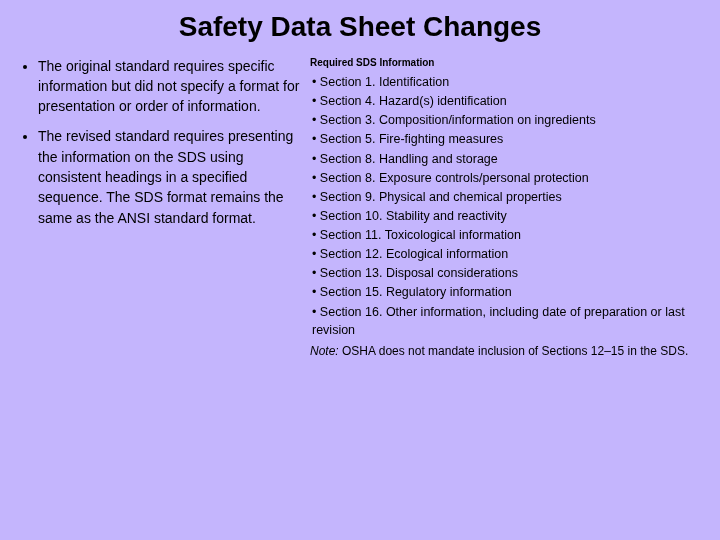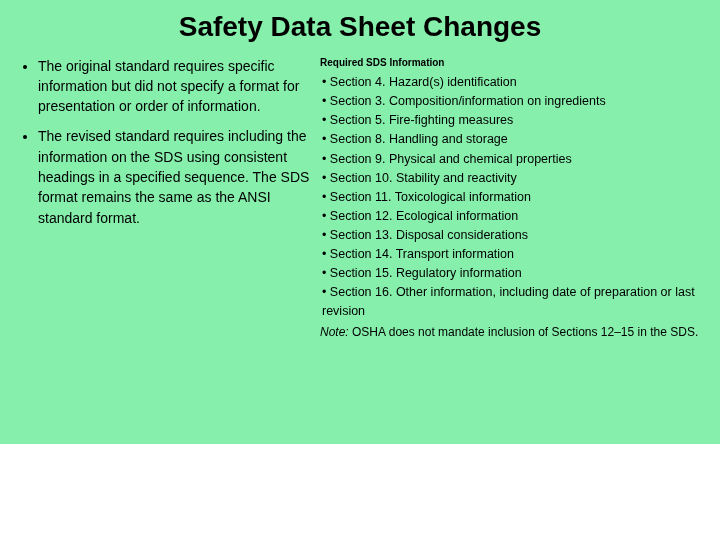--- a/index.html
+++ b/index.html
@@ -11,40 +11,40 @@
     body {
       width: 720px;
       height: 540px;
       background: #ffffff;
       font-family: Arial, sans-serif;
       overflow: hidden;
     }
 
     .page-container {
       width: 720px;
-      height: 444px;
-      background: #86efac;
+      height: 540px;
+      background: #c4b5fd;
       display: flex;
       flex-direction: column;
       padding: 10px 20px 10px 20px;
     }
 
     .title {
       text-align: center;
       font-size: 28px;
       font-weight: bold;
       color: #000000;
       margin-bottom: 12px;
       line-height: 1.2;
     }
 
     .content-area {
       display: flex;
       flex-direction: row;
-      gap: 10px;
+      gap: 0;
       flex: 1;
     }
 
     .left-column {
       width: 290px;
       flex-shrink: 0;
       font-size: 14px;
       color: #000000;
       line-height: 1.45;
     }
@@ -99,37 +99,38 @@
 <body>
 
 <div class="page-container">
   <h1 class="title">Safety Data Sheet Changes</h1>
 
   <div class="content-area">
 
     <div class="left-column">
       <ul>
         <li>The original standard requires specific information but did not specify a format for presentation or order of information.</li>
-        <li>The revised standard requires including the information on the SDS using consistent headings in a specified sequence. The SDS format remains the same as the ANSI standard format.</li>
+        <li>The revised standard requires presenting the information on the SDS using consistent headings in a specified sequence. The SDS format remains the same as the ANSI standard format.</li>
       </ul>
     </div>
 
     <div class="right-column">
       <div class="section-header">Required SDS Information</div>
       <ul class="section-list">
+      <li>Section 1.  Identification</li>
           <li>Section 4.  Hazard(s) identification</li>
           <li>Section 3.  Composition/information on ingredients</li>
           <li>Section 5.  Fire-fighting measures</li>
           <li>Section 8.  Handling and storage</li>
+          <li>Section 8.  Exposure controls/personal protection</li>
           <li>Section 9.  Physical and chemical properties</li>
           <li>Section 10. Stability and reactivity</li>
           <li>Section 11. Toxicological information</li>
           <li>Section 12. Ecological information</li>
           <li>Section 13. Disposal considerations</li>
-          <li>Section 14. Transport information</li>
           <li>Section 15. Regulatory information</li>
           <li>Section 16. Other information, including date of preparation or last revision</li>
         </ul>
       <div class="note-text">
         <em>Note:</em>
         <span> OSHA does not mandate inclusion of Sections 12–15 in the SDS.</span>
       </div>
     </div>
   </div>
 </div>

